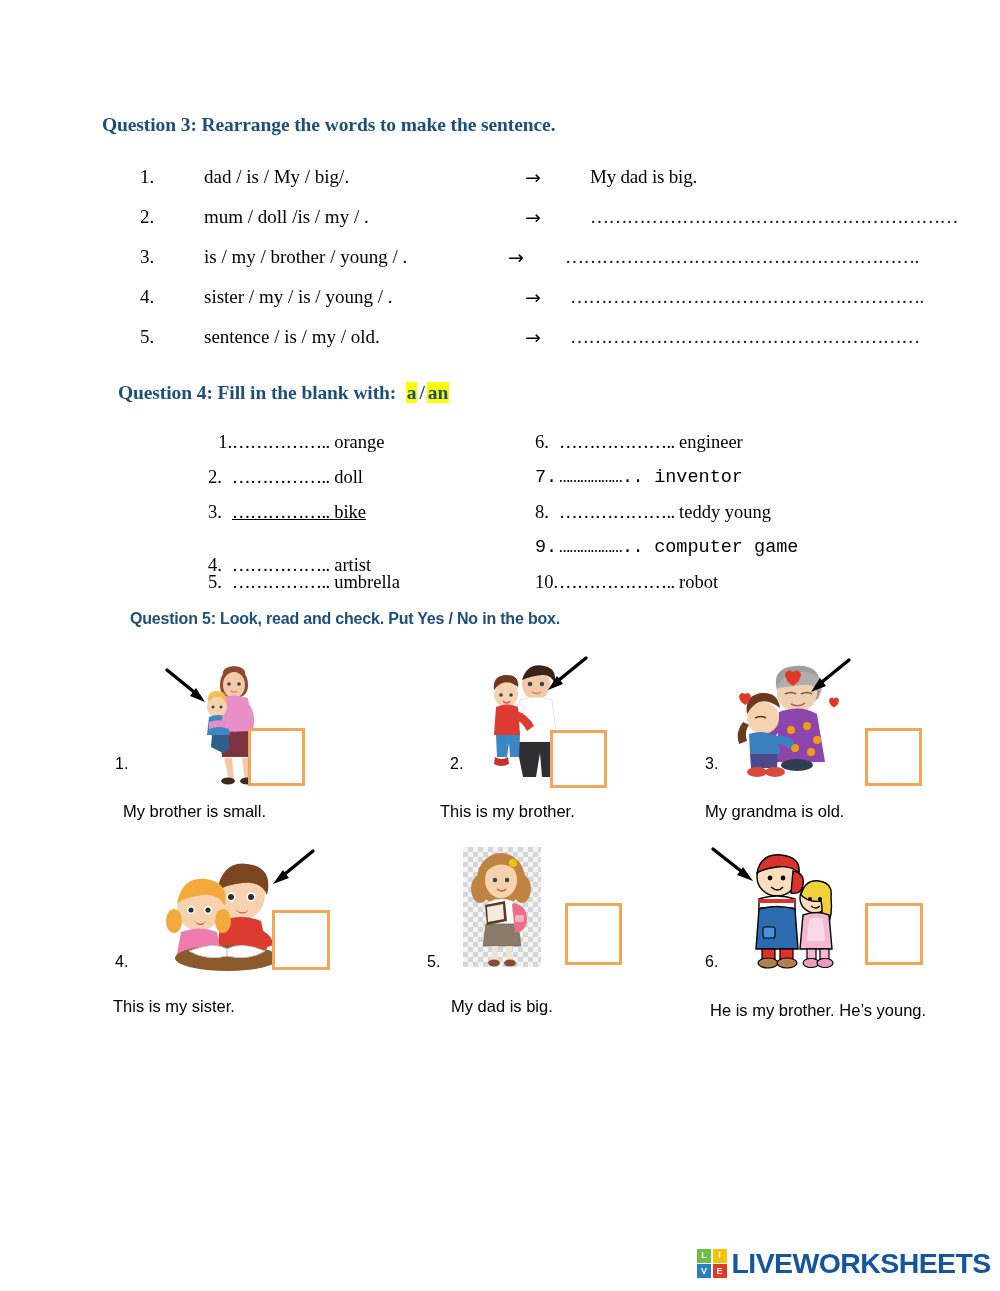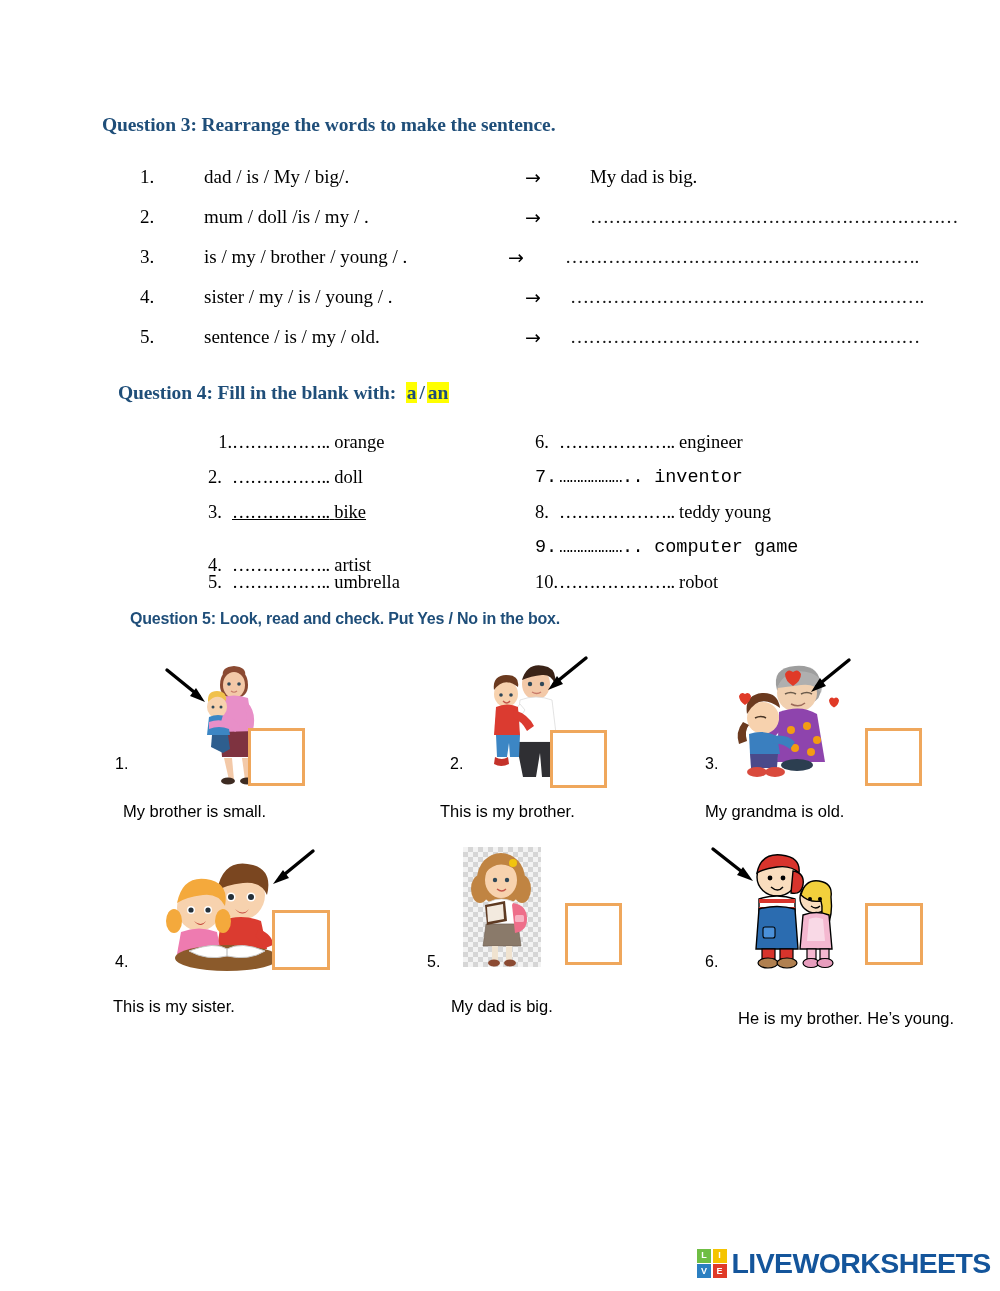--- a/index.html
+++ b/index.html
@@ -478,21 +478,21 @@
       <rect x="85" y="98" width="9" height="10" fill="#F4B8D0" stroke="#000" stroke-width="1.2"></rect>
       <ellipse cx="76" cy="112" rx="8" ry="4.5" fill="#E79DBD" stroke="#000" stroke-width="1.2"></ellipse>
       <ellipse cx="90" cy="112" rx="8" ry="4.5" fill="#E79DBD" stroke="#000" stroke-width="1.2"></ellipse>
     </svg>
     <svg class="arrow-svg" style="left:4px; top:0px;" width="52" height="44" viewBox="0 0 52 44">
       <line x1="4" y1="4" x2="37" y2="30" stroke="#000" stroke-width="3.4" stroke-linecap="round"></line>
       <path d="M44 36 L28 30 L34 22 Z" fill="#000"></path>
     </svg>
     <div class="answer-box" style="left:160px; top:58px; width:58px; height:62px;"></div>
     <span class="q5-index" style="left:0px; top:108px;">6.</span>
-    <span class="q5-caption" style="left:5px; top:164px;margin-left:28px;">He is my brother. He’s young.</span>
+    <span class="q5-caption" style="left:5px; top:156px;">He is my brother. He’s young.</span>
   </div>
 
   <div id="footer-logo">
     <div class="logo-tiles">
       <div class="logo-tile lt-green">L</div>
       <div class="logo-tile lt-yellow">I</div>
       <div class="logo-tile lt-blue">V</div>
       <div class="logo-tile lt-red">E</div>
     </div>
     <span id="logo-wordmark">LIVEWORKSHEETS</span>

